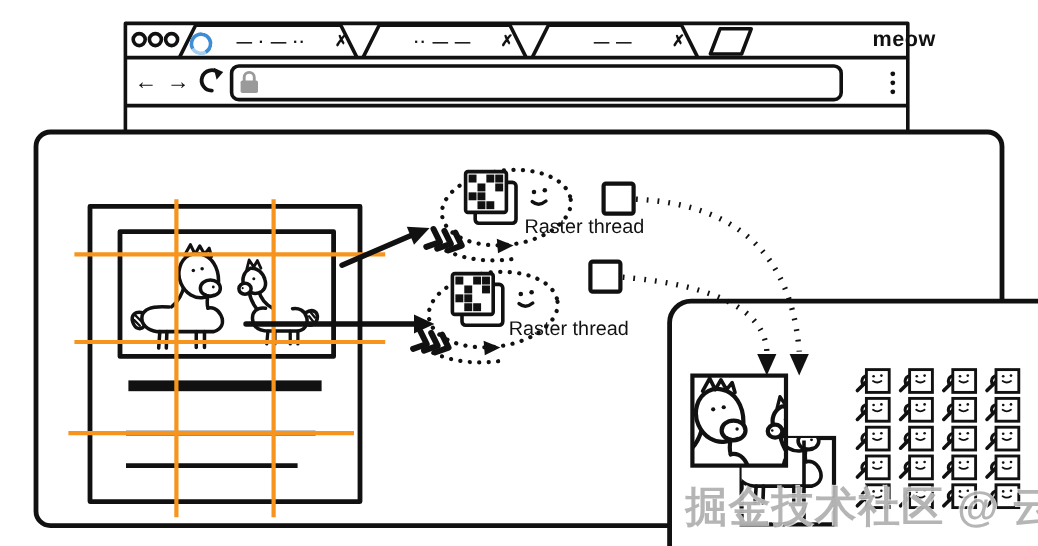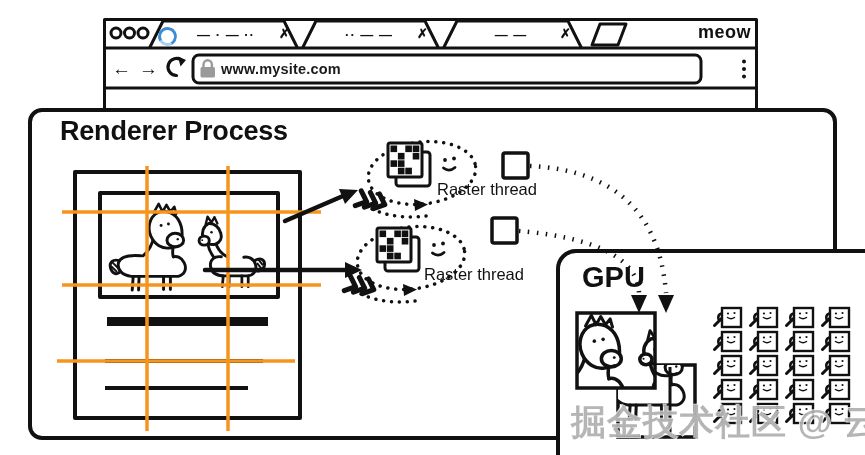--- a/index.html
+++ b/index.html
@@ -73,27 +73,25 @@
 
   <div class="abs" style="left:158px;top:27px;z-index:2">
     <div class="spinner"></div>
   </div>
   <div class="abs tab-title" style="left:178px;top:27px;width:96px;z-index:2">— · — ··</div>
   <div class="abs tab-close" style="left:279px;top:27px;z-index:2">✗</div>
   <div class="abs tab-title" style="left:326px;top:27px;width:86px;z-index:2">·· — —</div>
   <div class="abs tab-close" style="left:417px;top:27px;z-index:2">✗</div>
   <div class="abs tab-title" style="left:468px;top:27px;width:86px;z-index:2">— —</div>
   <div class="abs tab-close" style="left:560px;top:27px;z-index:2">✗</div>
-  <div class="abs brand" style="left:698px;top:22px;z-index:2">meow</div>
+  <div class="abs brand" style="left:727px;top:22px;z-index:2">meow</div>
   <div class="abs navglyph" style="left:112px;top:59px;z-index:2">←</div>
   <div class="abs navglyph" style="left:139px;top:59px;z-index:2">→</div>
-  <div class="abs urltext" style="left:221px;top:61px;z-index:2">www.mysite.com</div>
 
   <div class="abs box" style="left:28px;top:108px;width:809px;height:332px;border-radius:14px;z-index:3"></div>
-  <div class="abs renderer-title" style="left:60px;top:116px;z-index:4">Renderer Process</div>
 
   <svg class="sketch" width="865" height="455" viewBox="0 0 865 455" style="z-index:4">
     <defs>
 
       <g id="horses-sketch" stroke="#111" stroke-width="3" fill="none" stroke-linecap="round" stroke-linejoin="round">
 
         <path d="M14,62 C7,60 3,64 5,70 C7,76 12,77 15,73"></path>
         <path d="M7,64 L13,70 M6,68 L11,73" stroke-width="2"></path>
         <path d="M36,57 C24,56 15,58 13,64 C11,72 18,77 26,78 L74,78 C81,76 83,70 80,64 C77,58 72,57 69,58" fill="#fff"></path>
         <path d="M28,78 L27,92 M34,78 L33.5,92 M59,78 L59,91.5 M66,78 L66,91.5"></path>
@@ -185,21 +183,20 @@
     <use href="#raster-unit" x="377" y="228"></use>
 
     <rect x="503" y="153" width="25" height="25" rx="2" fill="#fff" stroke="#111" stroke-width="3.5"></rect>
     <rect x="492" y="218" width="25" height="25" rx="2" fill="#fff" stroke="#111" stroke-width="3.5"></rect>
   </svg>
 
   <div class="abs raster-label" style="left:437px;top:180px;z-index:5">Raster thread</div>
   <div class="abs raster-label" style="left:424px;top:265px;z-index:5">Raster thread</div>
 
   <div class="abs box" style="left:556px;top:249px;width:334px;height:230px;border-radius:20px 0 0 0;z-index:6">
-    <div class="abs gpu-title" style="left:22px;top:8px">GPU</div>
     <svg style="position:absolute;left:-4px;top:-4px" width="334" height="230" viewBox="556 249 334 230">
 
       <g>
         <rect x="618" y="365" width="77" height="72" fill="#fff" stroke="#111" stroke-width="3.5"></rect>
         <svg x="618" y="365" width="77" height="72" viewBox="16 42 76 64">
           <use href="#horses-sketch"></use>
         </svg>
         <path d="M670,367 L670,435" stroke="#111" stroke-width="3" fill="none"></path>
       </g>
 

